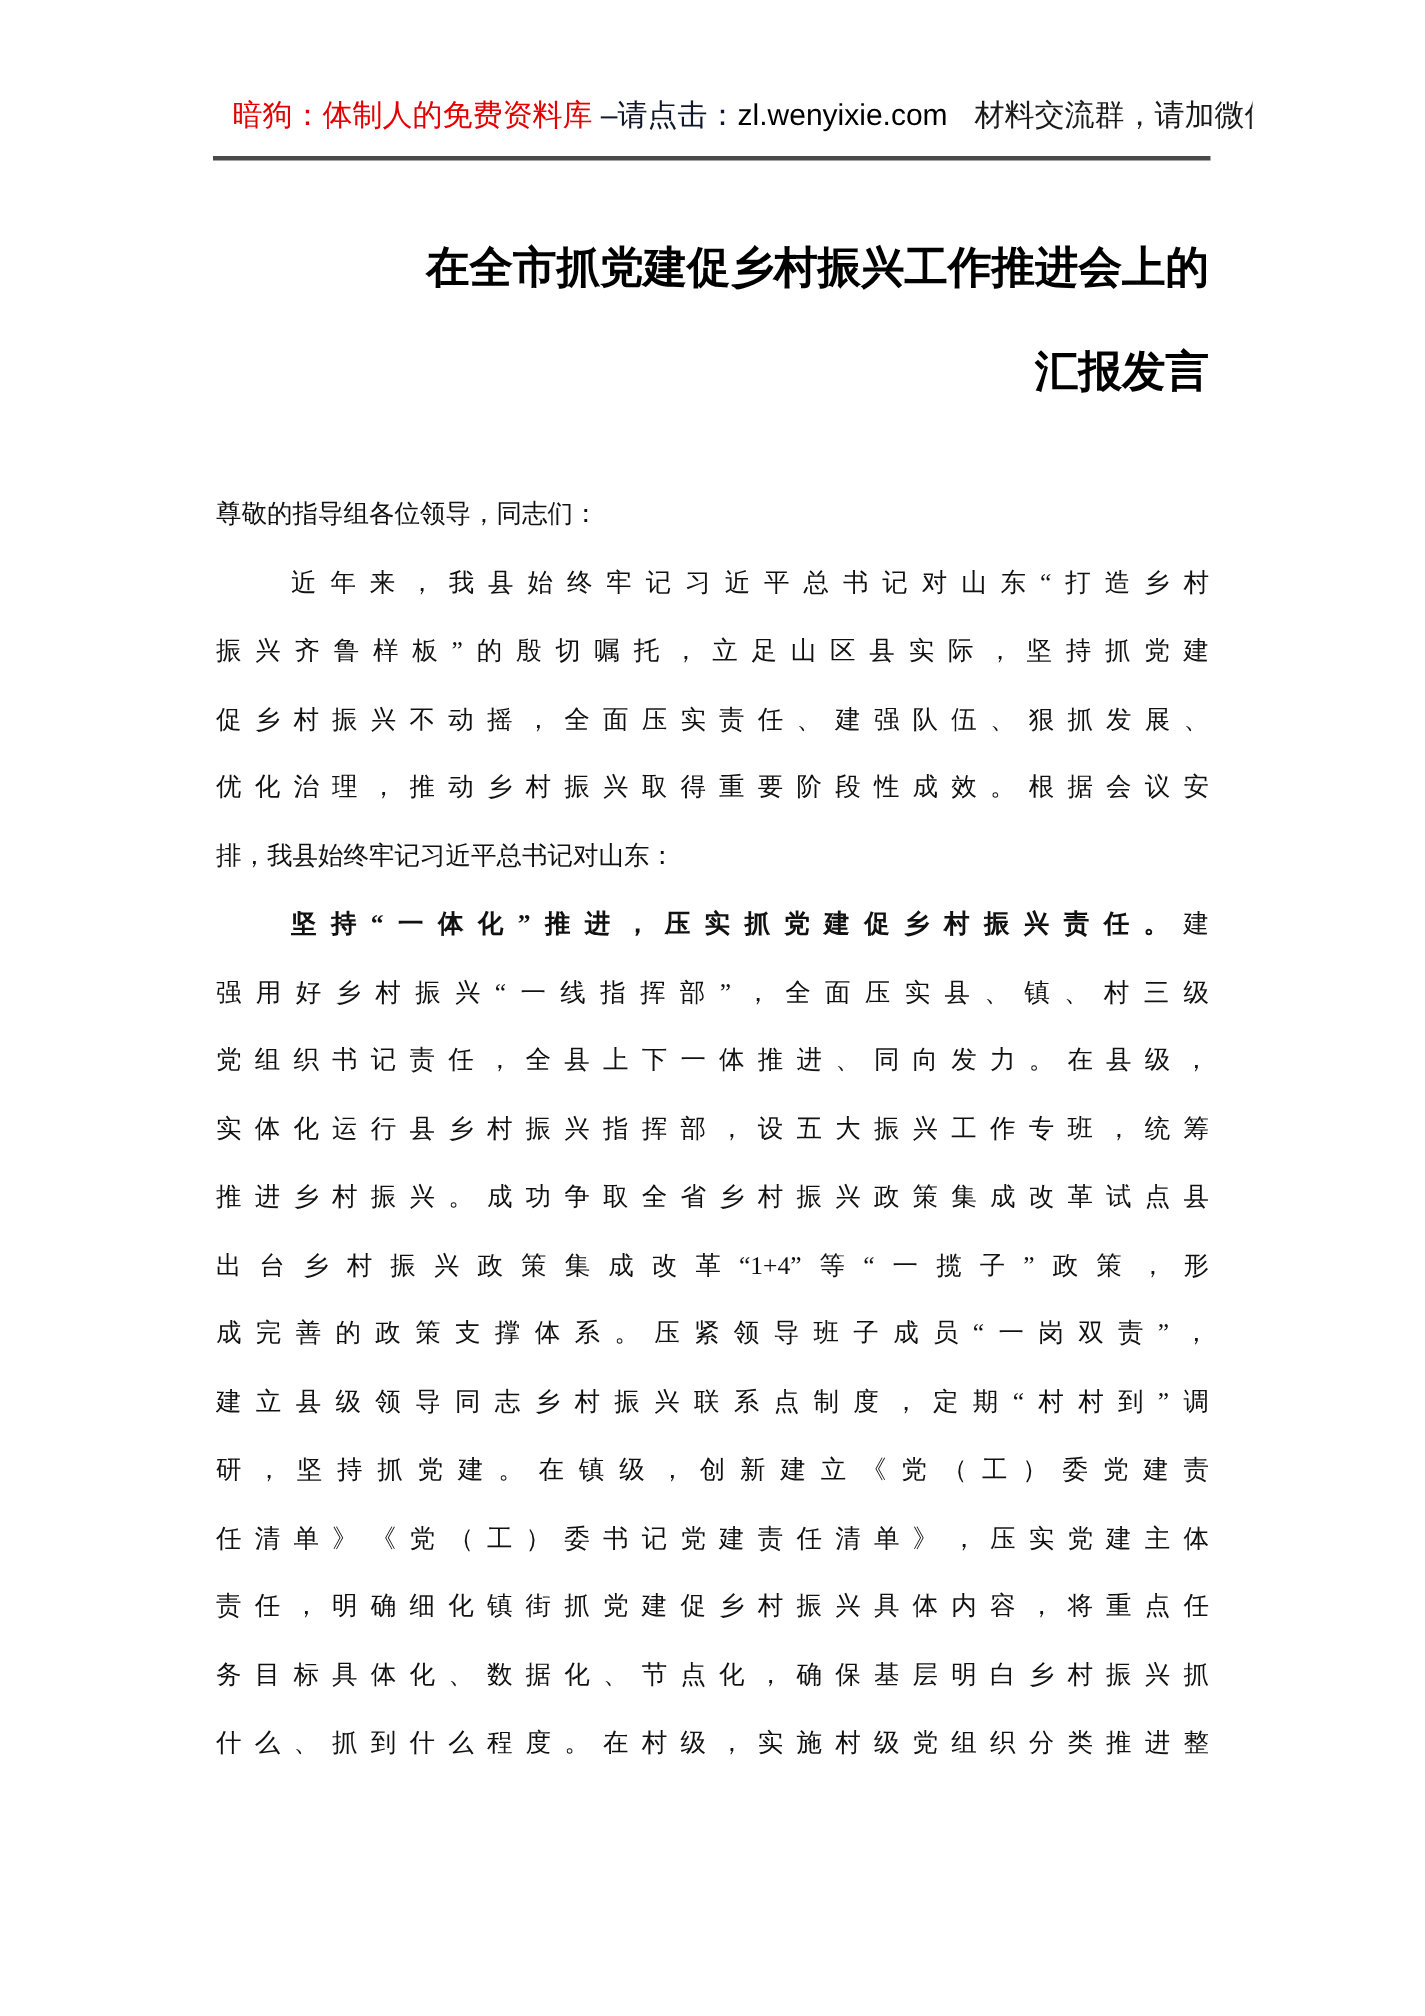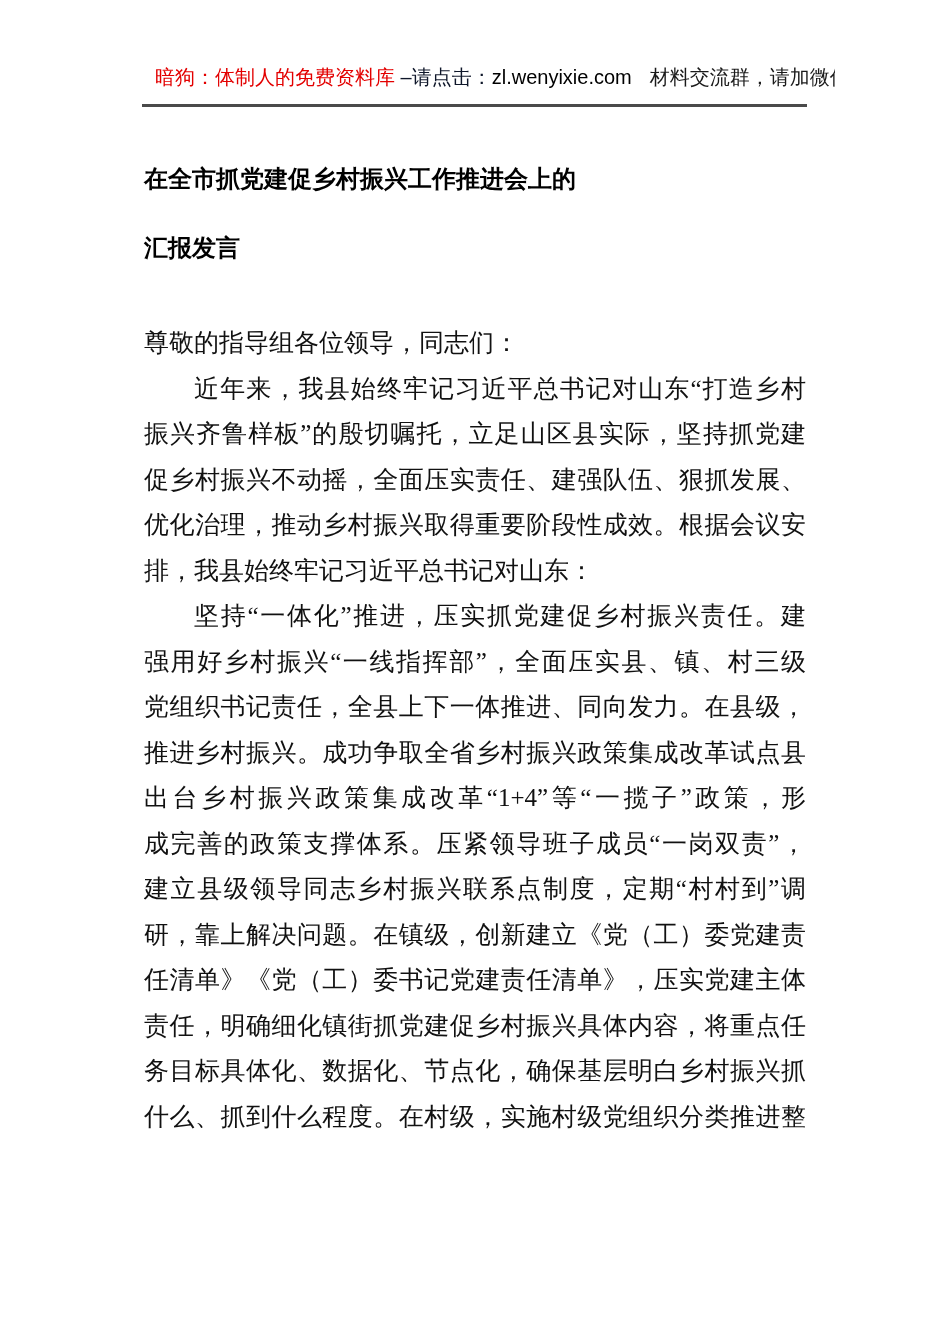--- a/index.html
+++ b/index.html
@@ -36,45 +36,45 @@
     height: 3px;
     background: #4a4a4a;
   }
   
   .title {
     position: absolute;
     left: 144px;
     top: 145px;
     width: 662px;
     margin: 0;
-    text-align: left;
-    font-size: 24px;
+    text-align: right;
+    font-size: 29px;
     line-height: 69px;
     font-weight: 700;
     letter-spacing: 0;
   }
   
   .docbody {
     position: absolute;
     left: 144px;
     top: 320px;
     width: 662px;
-    font-size: 25px;
+    font-size: 17px;
     line-height: 45.5px;
     color: #111111;
   }
   .line {
     height: 45.5px;
     overflow: hidden;
     text-align: justify;
     text-align-last: justify;
   }
   .line.short  { text-align: left; text-align-last: left; }
   .line.indent { padding-left: 50px; }
-  .line .b { font-weight: 400; }
+  .line .b { font-weight: 700; }
 </style>
 </head>
 <body>
 
 <div class="page">
 
   <div class="header">
     <span class="brand">暗狗：体制人的免费资料库</span>
     <span class="prompt">–请点击：</span><a class="link">zl.wenyixie.com</a><span class="suffix">材料交流群，请加微信 tizhisiri</span>
   </div>
@@ -88,24 +88,25 @@
   <div class="docbody">
     <div class="line short">尊敬的指导组各位领导，同志们：</div>
     <div class="line indent">近年来，我县始终牢记习近平总书记对山东“打造乡村</div>
     <div class="line">振兴齐鲁样板”的殷切嘱托，立足山区县实际，坚持抓党建</div>
     <div class="line">促乡村振兴不动摇，全面压实责任、建强队伍、狠抓发展、</div>
     <div class="line">优化治理，推动乡村振兴取得重要阶段性成效。根据会议安</div>
     <div class="line short">排，我县始终牢记习近平总书记对山东：</div>
     <div class="line indent"><span class="b">坚持“一体化”推进，压实抓党建促乡村振兴责任。</span><span>建</span></div>
     <div class="line">强用好乡村振兴“一线指挥部”，全面压实县、镇、村三级</div>
     <div class="line">党组织书记责任，全县上下一体推进、同向发力。在县级，</div>
+    <div class="line">实体化运行县乡村振兴指挥部，设五大振兴工作专班，统筹</div>
     <div class="line">推进乡村振兴。成功争取全省乡村振兴政策集成改革试点县</div>
     <div class="line">出台乡村振兴政策集成改革“1+4”等“一揽子”政策，形</div>
     <div class="line">成完善的政策支撑体系。压紧领导班子成员“一岗双责”，</div>
     <div class="line">建立县级领导同志乡村振兴联系点制度，定期“村村到”调</div>
-    <div class="line">研，靠上解决问题。在镇级，创新建立《党（工）委党建责</div>
+    <div class="line">研，坚持抓党建。在镇级，创新建立《党（工）委党建责</div>
     <div class="line">任清单》《党（工）委书记党建责任清单》，压实党建主体</div>
     <div class="line">责任，明确细化镇街抓党建促乡村振兴具体内容，将重点任</div>
     <div class="line">务目标具体化、数据化、节点化，确保基层明白乡村振兴抓</div>
     <div class="line">什么、抓到什么程度。在村级，实施村级党组织分类推进整</div>
   </div>
 
 </div>
 
 </body></html>

